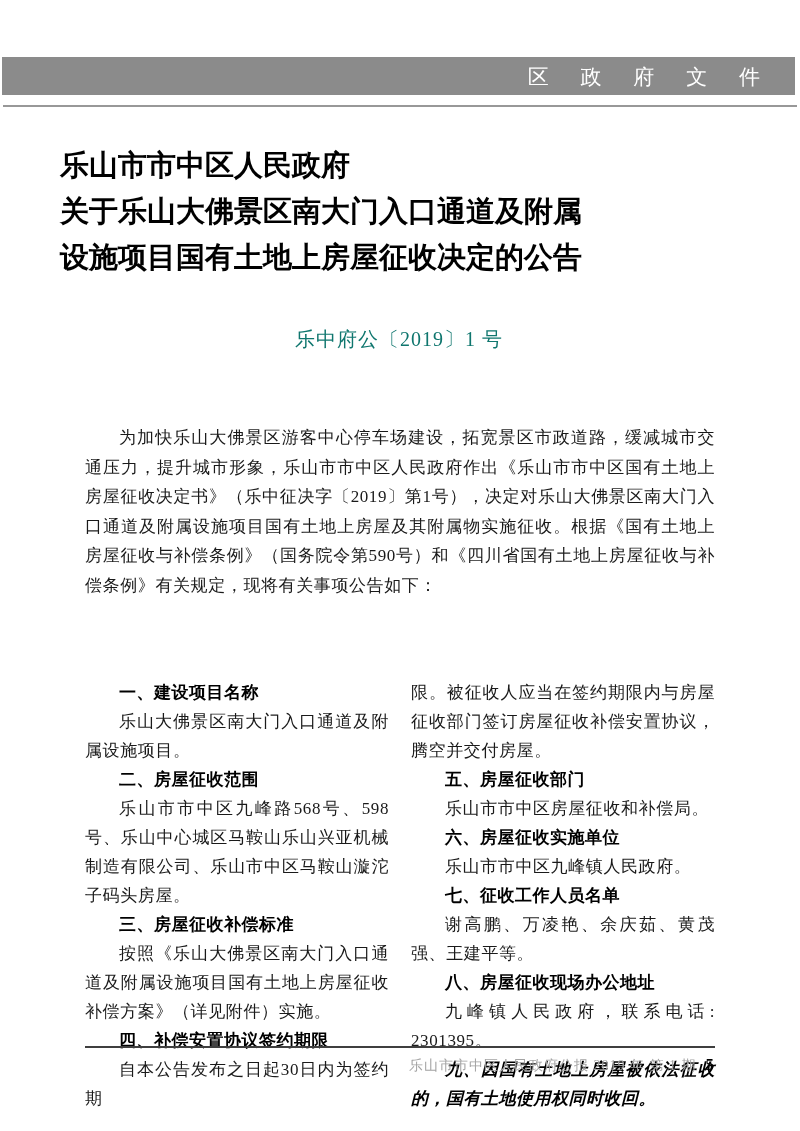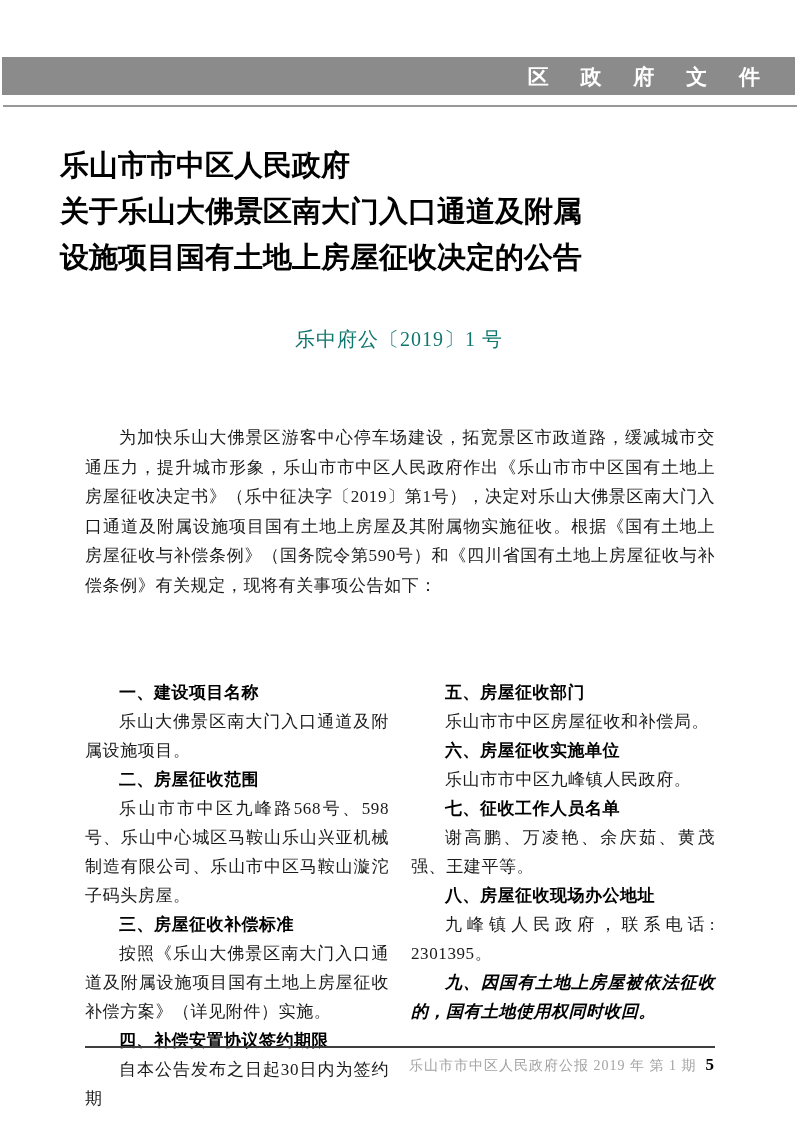--- a/index.html
+++ b/index.html
@@ -11,21 +11,21 @@
     overflow: hidden;
     font-family: "Liberation Serif", serif;
     color: #111;
   }
   .banner {
     position: absolute;
     top: 57px; left: 2px; right: 5px; height: 38px;
     background: #8b8b8b;
     color: #ffffff;
     font-family: "Liberation Sans", sans-serif;
-    font-weight: bold;
+    font-weight: normal;
     font-size: 21px;
     line-height: 39px;
     text-align: right;
     letter-spacing: 13px;
     padding-right: 22px;
     box-sizing: border-box;
   }
   .top-rule {
     position: absolute;
     top: 105px; left: 3px; right: 3px; height: 2px;
@@ -138,20 +138,21 @@
       <p class="h">一、建设项目名称</p>
       <p class="p">乐山大佛景区南大门入口通道及附属设施项目。</p>
       <p class="h">二、房屋征收范围</p>
       <p class="p">乐山市市中区九峰路568号、598号、乐山中心城区马鞍山乐山兴亚机械制造有限公司、乐山市中区马鞍山漩沱子码头房屋。</p>
       <p class="h">三、房屋征收补偿标准</p>
       <p class="p">按照《乐山大佛景区南大门入口通道及附属设施项目国有土地上房屋征收补偿方案》（详见附件）实施。</p>
       <p class="h">四、补偿安置协议签约期限</p>
       <p class="p">自本公告发布之日起30日内为签约期</p>
     </div>
     <div class="col">
+      <p class="p pc">限。被征收人应当在签约期限内与房屋征收部门签订房屋征收补偿安置协议，腾空并交付房屋。</p>
       <p class="h">五、房屋征收部门</p>
       <p class="p">乐山市市中区房屋征收和补偿局。</p>
       <p class="h">六、房屋征收实施单位</p>
       <p class="p">乐山市市中区九峰镇人民政府。</p>
       <p class="h">七、征收工作人员名单</p>
       <p class="p">谢高鹏、万凌艳、余庆茹、黄茂强、王建平等。</p>
       <p class="h">八、房屋征收现场办公地址</p>
       <p class="p">九峰镇人民政府，联系电话: 2301395。</p>
       <p class="hb">九、因国有土地上房屋被依法征收的，国有土地使用权同时收回。</p>
     </div>

